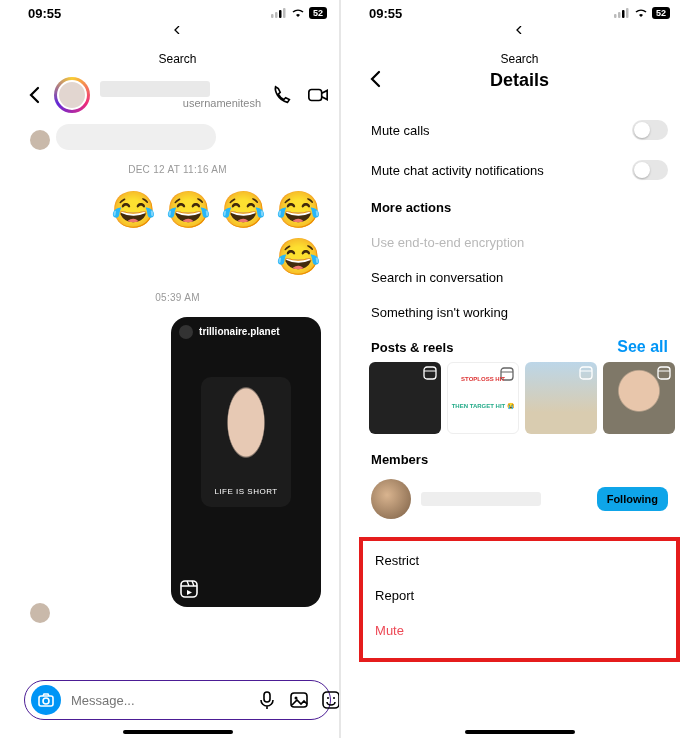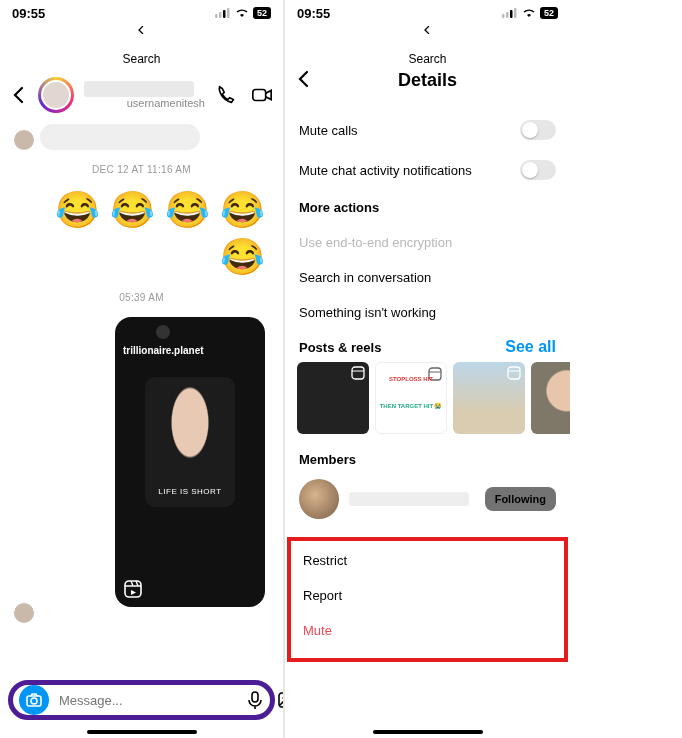--- a/index.html
+++ b/index.html
@@ -1,17 +1,17 @@
 <!DOCTYPE html>
 <html><head>
 <meta charset="utf-8">
 <style>
   * { box-sizing: border-box; margin: 0; padding: 0; font-family: -apple-system, "SF Pro Text", "Helvetica Neue", Arial, sans-serif; }
   body { width: 682px; height: 738px; background: #fff; display: flex; }
-  .screen { width: 285px; height: 738px; background: #fff; position: relative; overflow: hidden; }
+  .screen { width: 341px; height: 738px; background: #fff; position: relative; overflow: hidden; margin-left: 16px; }
   .screen-left { border-right: 2px solid #e6e6e6; }
 
   
   .status-bar { height: 26px; display: flex; align-items: center; justify-content: space-between; padding: 0 12px; font-size: 13px; font-weight: 600; }
   .status-right { display: flex; align-items: center; gap: 4px; }
   .battery-badge { background: #000; color: #fff; border-radius: 3px; font-size: 9px; padding: 1px 4px; font-weight: 700; }
 
   .back-search { padding: 0 10px 4px; font-size: 12px; display: flex; align-items: center; gap: 18px; flex-direction: column; }
 
   
@@ -26,29 +26,29 @@
   .icon-btn { width: 22px; height: 22px; }
 
   
   .chat-body { padding: 0 14px; position: relative; }
   .bubble-in { display: flex; gap: 6px; align-items: flex-end; margin-top: 4px;}
   .small-avatar { width: 20px; height: 20px; border-radius: 50%; background: #c9b9aa; flex: none;}
   .bubble { background: #efefef; border-radius: 16px; height: 26px; width: 160px; }
   .ts { text-align: center; font-size: 10px; color: #999; letter-spacing: .3px; margin: 14px 0; }
   .emoji-row { text-align: right; font-size: 36px; line-height: 1.15; padding-right: 4px; margin-top: 6px;}
   .media-card { width: 150px; height: 290px; background: #111; border-radius: 16px; margin-left: auto; margin-right: 4px; position: relative; overflow:hidden; margin-bottom: 6px;}
-  .media-card .cap { position: absolute; top: 8px; left: 8px; display:flex; align-items:center; gap:6px;flex-direction:column;}
+  .media-card .cap { position: absolute; top: 8px; left: 8px; display:flex; align-items:center; gap:6px;}
   .media-card .cap .dot { width: 14px; height: 14px; border-radius: 50%; background: #333; }
   .media-card .cap span { color:#fff; font-size:10px; font-weight:600;}
   .media-card .face { position:absolute; top:60px; left:30px; width:90px; height:130px; background: radial-gradient(ellipse at 50% 35%, #e7c9b4 0 28%, transparent 30%), #1c1c1c; border-radius: 10px;}
   .media-card .txt { position:absolute; top:170px; left:0; right:0; text-align:center; color:#fff; font-size:8px; font-weight:400; letter-spacing:.5px;}
   .reel-badge { position:absolute; bottom:8px; left:8px; width:20px; height:20px;}
   .small-avatar-2 { width: 20px; height: 20px; border-radius: 50%; background: #c9b9aa; position: relative; bottom: 10px;}
 
-  .composer { position: absolute; bottom: 18px; left: 8px; right: 8px; height: 40px; border: 5px solid #4c1d95; border-radius: 22px; display: flex; align-items: center; padding: 0 6px; gap: 10px; background:#fff;}
+  .composer { position: absolute; bottom: 18px; left: 8px; right: 8px; height: 40px; border: 1px solid #4c1d95; border-radius: 22px; display: flex; align-items: center; padding: 0 6px; gap: 10px; background:#fff;}
   .cam-btn { width: 30px; height: 30px; border-radius: 50%; background: #0095f6; display:flex; align-items:center; justify-content:center; flex:none;}
   .composer input { flex: 1; border: none; outline: none; font-size: 13px; color: #666; background: transparent; }
   .composer-icons { display:flex; gap:12px; align-items:center; padding-right:4px;}
   .micon { width:20px; height:20px; }
 
   .home-ind { position: absolute; bottom: 4px; left: 50%; transform: translateX(-50%); width: 110px; height: 4px; background: #000; border-radius: 3px; }
 
   
   .details-header { height: 40px; display: flex; align-items: flex-start; justify-content: center; position: relative; font-weight: 700; font-size: 18px; }
   .details-back { position: absolute; left: 10px; width: 18px; height: 18px; }
@@ -67,21 +67,21 @@
   .post-tile { width: 72px; height: 72px; background:#222; border-radius:6px; position:relative; flex:none; overflow:hidden;}
   .post-tile.t2 { background: linear-gradient(#fff 0 45%, #fff 55% 100%); border:1px solid #eee; }
   .post-tile.t3 { background: linear-gradient(#bcd6e8, #d9ccb0 70%); }
   .post-tile.t4 { background: radial-gradient(circle at 50% 40%, #e8c6ab 0 35%, #7f7868 38%); }
   .tile-reel { position:absolute; top:4px; right:4px; width:14px; height:14px; }
   .post-tile .tinytxt { position:absolute; top:18%; left:0; right:0; text-align:center; font-size:6px; color:#d33; font-weight:800;}
 
   .member { display:flex; align-items:center; gap:10px; padding: 6px 14px 12px; }
   .m-avatar { width: 40px; height: 40px; border-radius: 50%; background: radial-gradient(circle at 40% 40%, #d9b48f, #7a5e44); position:relative; overflow:hidden;}
   .m-name { font-weight:600; font-size:13px; height:14px; width:120px; background:#eee; border-radius:3px;}
-  .follow-btn { margin-left:auto; background:#737373; border-radius:8px; font-size:11px; font-weight:600; padding:6px 10px;}
+  .follow-btn { margin-left:auto; background:#0ea5e9; border-radius:8px; font-size:11px; font-weight:600; padding:6px 10px;}
 
   .red-box { border: 4px solid #e51c1c; padding: 2px 6px 10px 6px; margin: 6px 2px 0 2px; }
   .red-box .action-row { padding: 10px 6px; font-size: 13px; }
   .red-box .block { color: #ed4956; }
 
   
   svg { display:block; }
 </style>
 </head>
 <body>

